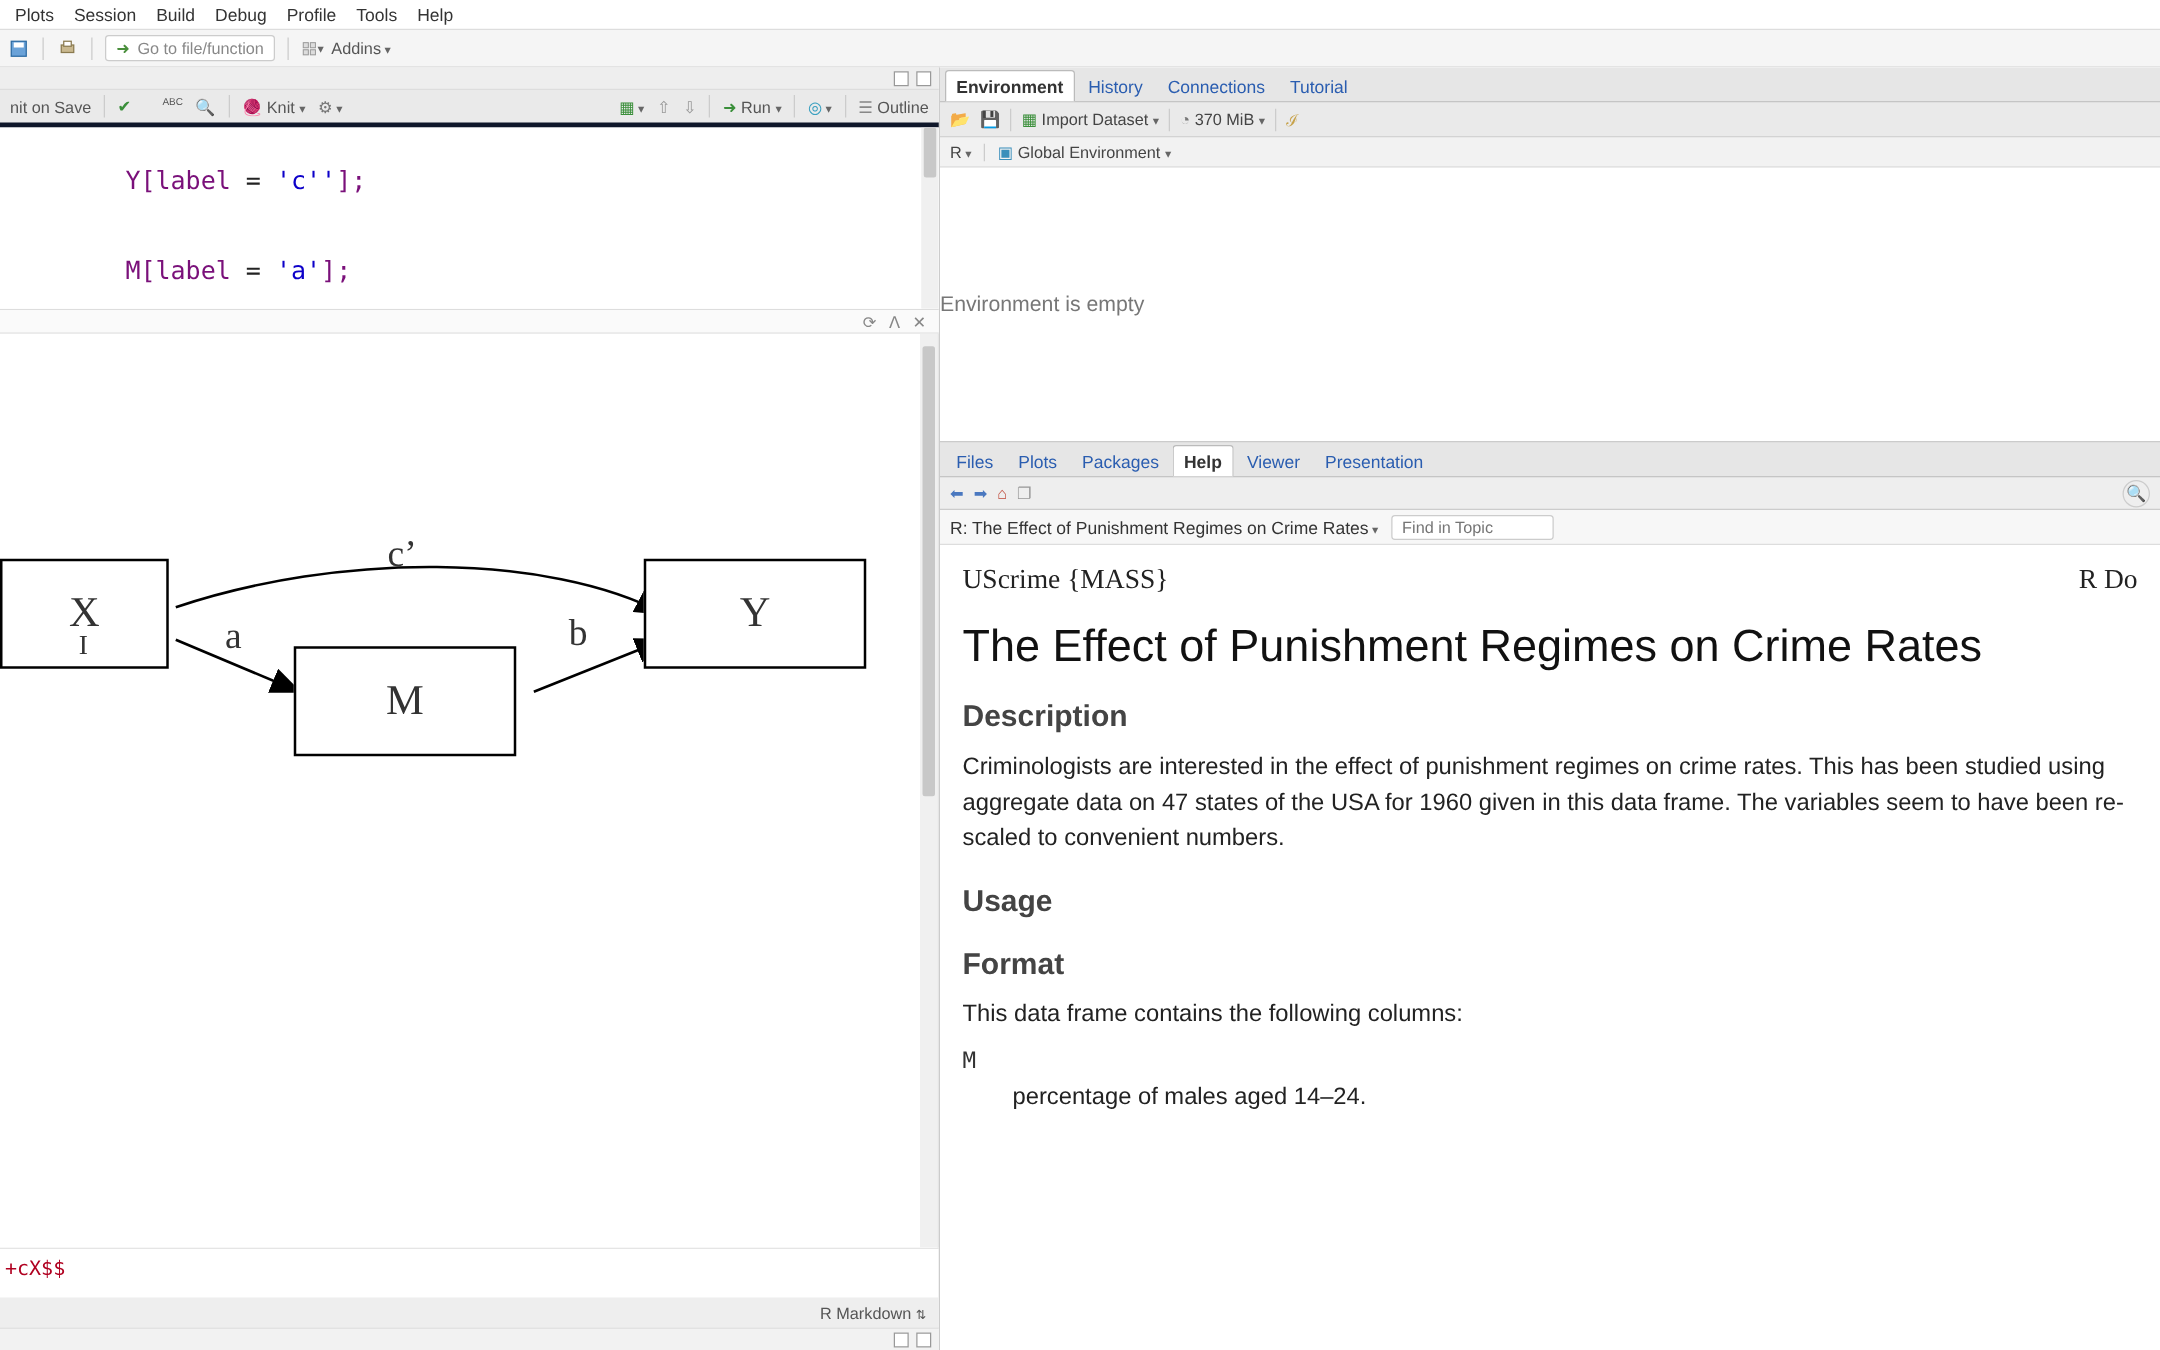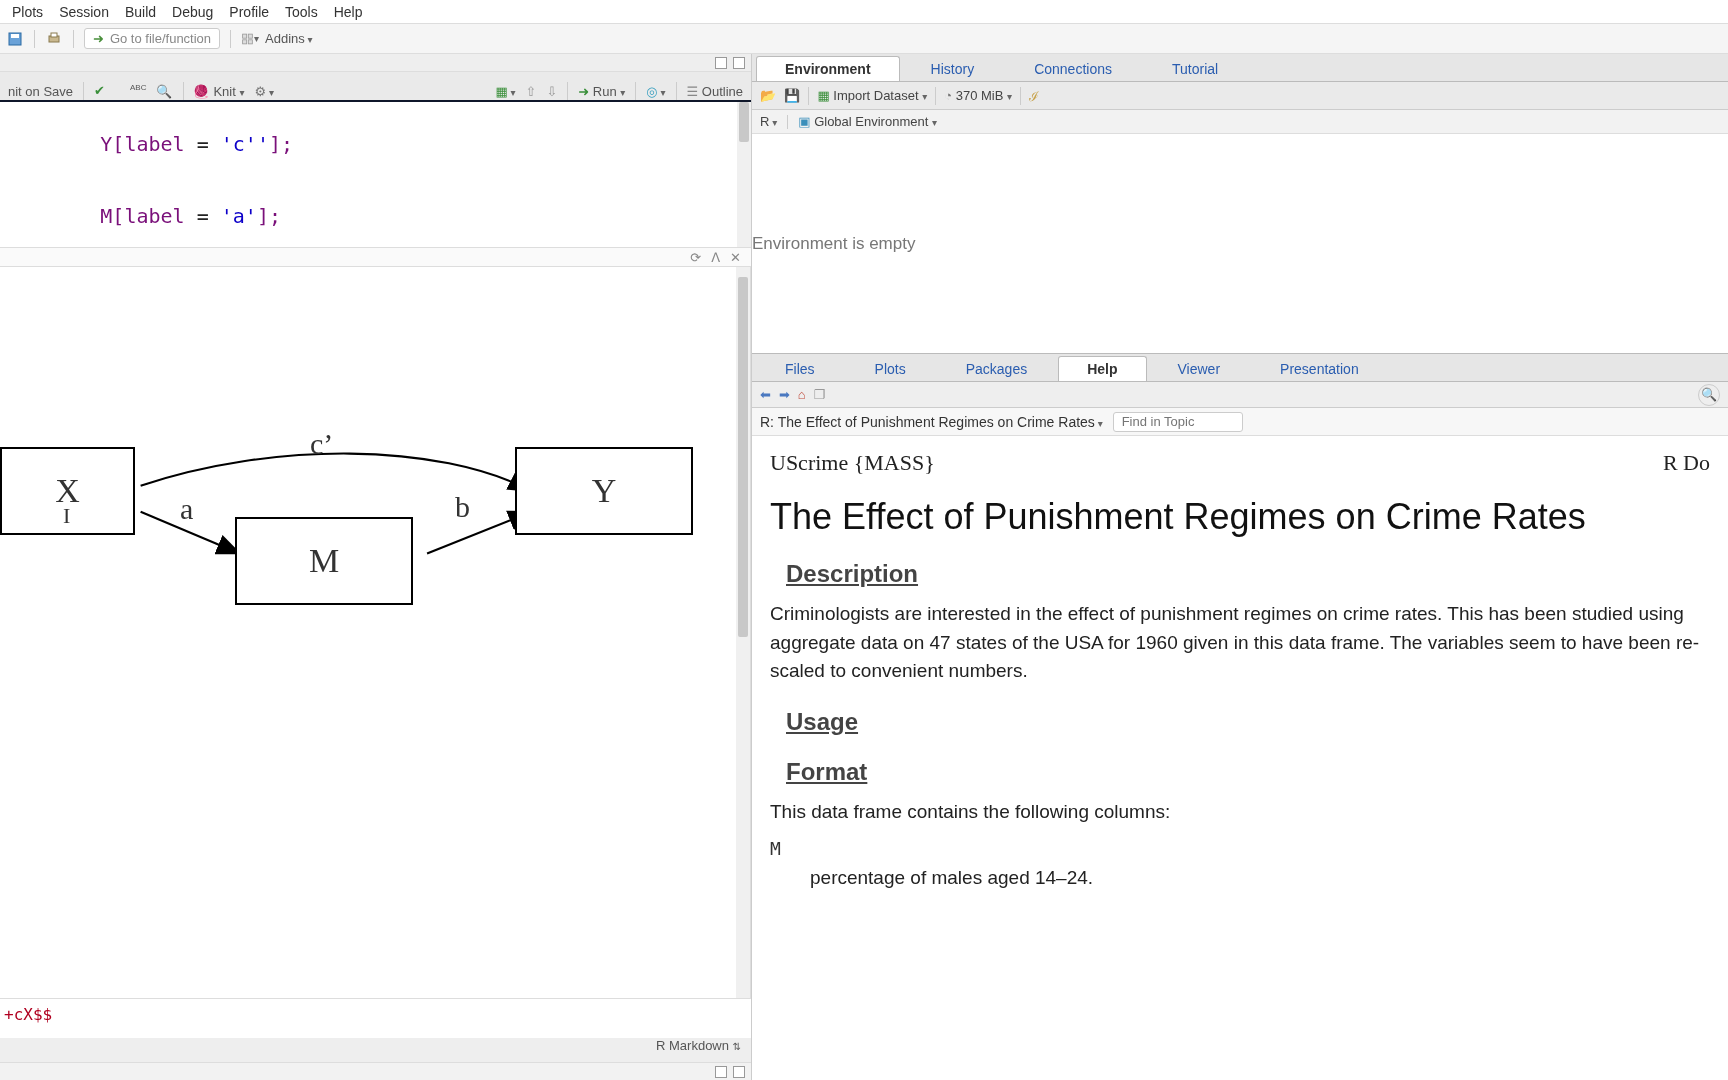--- a/index.html
+++ b/index.html
@@ -73,23 +73,23 @@
     justify-content:flex-end;
     align-items:center;
     gap:6px;
     padding-right:6px;
   }
   .mini-icon { width:12px;height:12px;border:1px solid #999;background:#fff; }
   
   .editor-toolbar {
     height: 30px;
     background: #eaeaea;
-    border-bottom: 2px solid #0f172a;
-    display: flex;
-    align-items: flex-end;
+    border-bottom: 4px solid #0f172a;
+    display: flex;
+    align-items: center;
     justify-content: space-between;
     padding: 0 8px;
     font-size: 13px;
     color: #555;
   }
   .editor-toolbar .left, .editor-toolbar .right { display:flex; align-items:center; gap:10px; }
   .editor-toolbar .sep { width:1px;height:18px;background:#ccc; }
   .editor-area {
     flex: 0 0 145px;
     position: relative;
@@ -148,21 +148,21 @@
     font-family:"Consolas","Menlo",monospace;
     font-size: 16px;
     color:#b00020;
     border-top:1px solid #ddd;
   }
   .bottom-status {
     height: 24px;
     background:#eee;
     display:flex;
     justify-content:flex-end;
-    align-items:flex-start;
+    align-items:center;
     padding:0 10px;
     font-size:13px;
     color:#555;
     gap:8px;
   }
   .bottom-footer-mini {
     height:18px;
     background:#f2f2f2;
     border-top:1px solid #ddd;
     display:flex; justify-content:flex-end; align-items:center; gap:6px; padding-right:6px;
@@ -176,21 +176,21 @@
     display:flex;
     align-items:flex-end;
     height: 28px;
     background:#e6e6e6;
     border-bottom:1px solid #bbb;
     padding: 0 4px;
     gap: 2px;
     font-size:14px;
   }
   .tab {
-    padding: 4px 28px;
+    padding: 4px 8px;
     color:#2a5db0;
     border:1px solid transparent;
     border-bottom:none;
     cursor:default;
   }
   .tab.active {
     background:#fff;
     border-color:#bbb;
     border-top-left-radius:3px;
     border-top-right-radius:3px;
@@ -241,21 +241,21 @@
   .help-breadcrumb input {
     border:1px solid #ccc; border-radius:3px;
     padding:2px 8px; font-size:13px; color:#888; width:130px; height:20px;
   }
   .help-content {
     flex:1; overflow:auto; padding: 14px 18px 40px 18px;
     font-size: 18px; color:#222;
   }
   .help-content .pkg { font-size:22px; display:flex; justify-content:space-between; margin-bottom:20px; font-family:"Times New Roman",serif;}
   .help-content h1 { font-size:36px; font-weight:500; margin: 12px 0 18px; color:#111;}
-  .help-content h2 { font-size:24px; font-weight:600; color:#444; margin: 22px 16px 12px; text-decoration: underline; }
+  .help-content h2 { font-size:24px; font-weight:600; color:#444; margin: 22px 0 12px; }
   .help-content p { margin: 8px 0; line-height:1.5; font-size:19px;}
   .help-content code.block { display:block; font-family:"Consolas",monospace; font-size:18px; margin:10px 0; }
   .help-content .dt { font-family:"Consolas",monospace; font-size:18px; color:#333; margin-top:12px;}
   .help-content .dd { margin-left:40px; font-size:19px; margin-top:8px;}
   .search-right {
     margin-left:auto;
     width:22px;height:22px;border:1px solid #ccc;border-radius:11px;
     display:flex;align-items:center;justify-content:center;color:#888;font-size:13px;
   }
   svg.icon-svg { width:16px;height:16px; }

